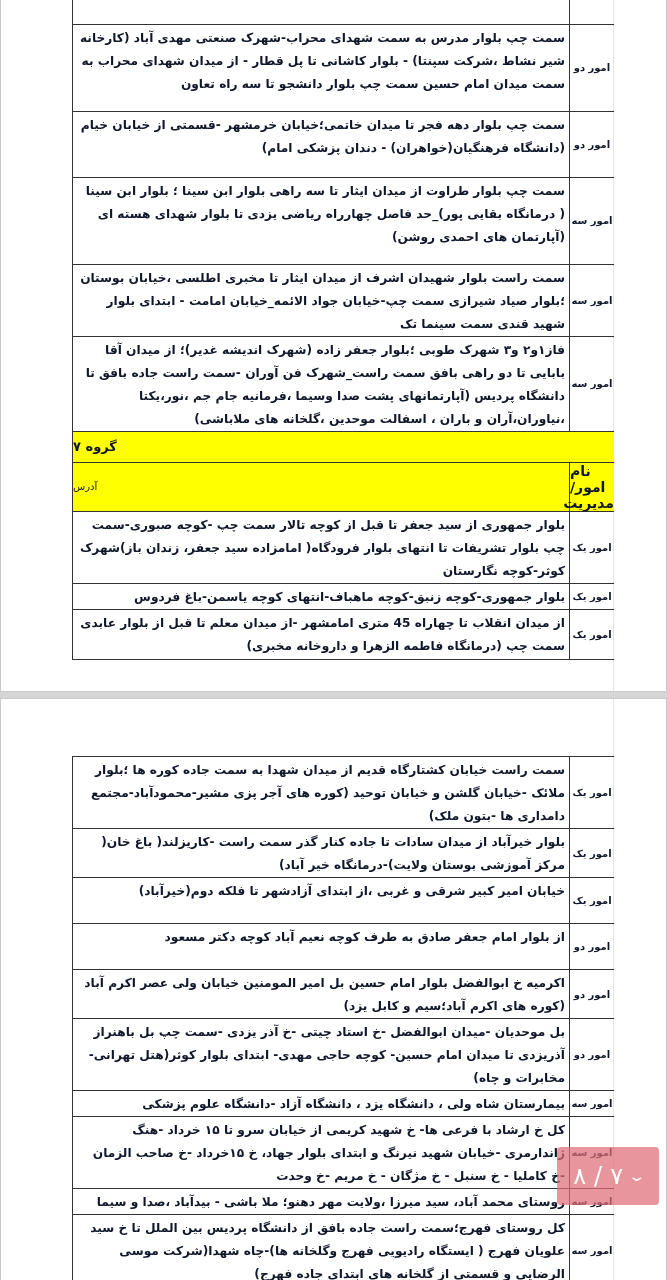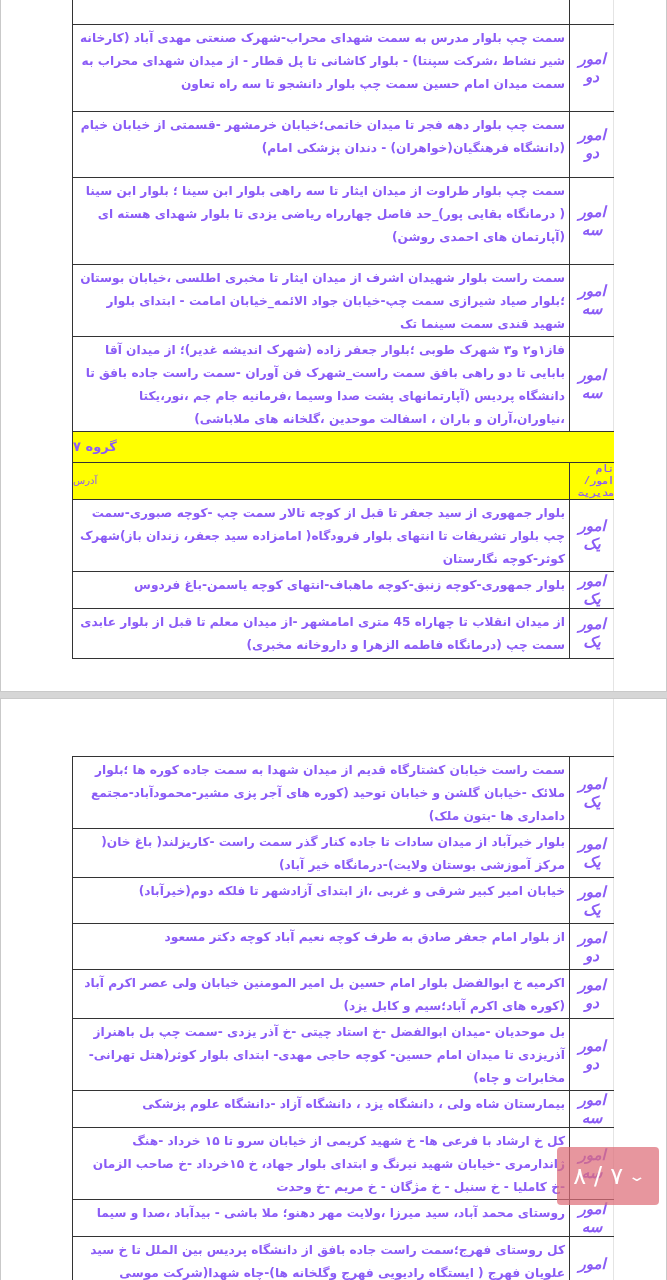--- a/index.html
+++ b/index.html
@@ -25,39 +25,39 @@
 
     table.t {
       position: absolute; left: 71px; width: 542px;
       border-collapse: collapse; table-layout: fixed;
       direction: rtl;
     }
     table.t td {
       border-bottom: 1.5px solid #333;
       vertical-align: middle;
       padding: 0;
-      color: #8b5cf6;
+      color: #0f172a;
     }
     td.unit {
-      width: 44px; font-size: 15px; font-weight: bold;
-      text-align: center; border-left: 1.5px solid #333; font-style: italic;
+      width: 44px; font-size: 10px; font-weight: bold;
+      text-align: center; border-left: 1.5px solid #333;
     }
     td.addr {
       font-size: 12.2px; font-weight: bold; line-height: 23px;
       text-align: right; padding: 2px 4px 0 6px !important;
       vertical-align: top !important;
       border-left: 1.5px solid #333;
     }
     table.t tr:first-child td { border-top: none; }
     .yellow { background: #ffff00; }
     td.group-title {
       text-align: left; font-size: 13px; font-weight: bold; height: 30px;
       border-left: 1.5px solid #333;
     }
-    td.hdr-unit { font-size: 10px; font-weight: bold; text-align: right; height: 22px; border-left: 1.5px solid #333; font-family: Liberation Mono, monospace; }
+    td.hdr-unit { font-size: 14px; font-weight: bold; text-align: left; height: 22px; border-left: 1.5px solid #333; }
     td.hdr-addr { font-size: 10px; text-align: left; border-left: 1.5px solid #333; }
     .table-top-border { border-top: 1.5px solid #333 !important; }
 
     .page-badge {
       position: absolute; left: 557px; top: 1147px; width: 102px; height: 58px;
       background: rgba(222, 110, 120, 0.72);
       border-radius: 4px;
       display: flex; align-items: center; justify-content: center;
       color: #ffffff; font-size: 24px; direction: ltr; gap: 8px;
     }

